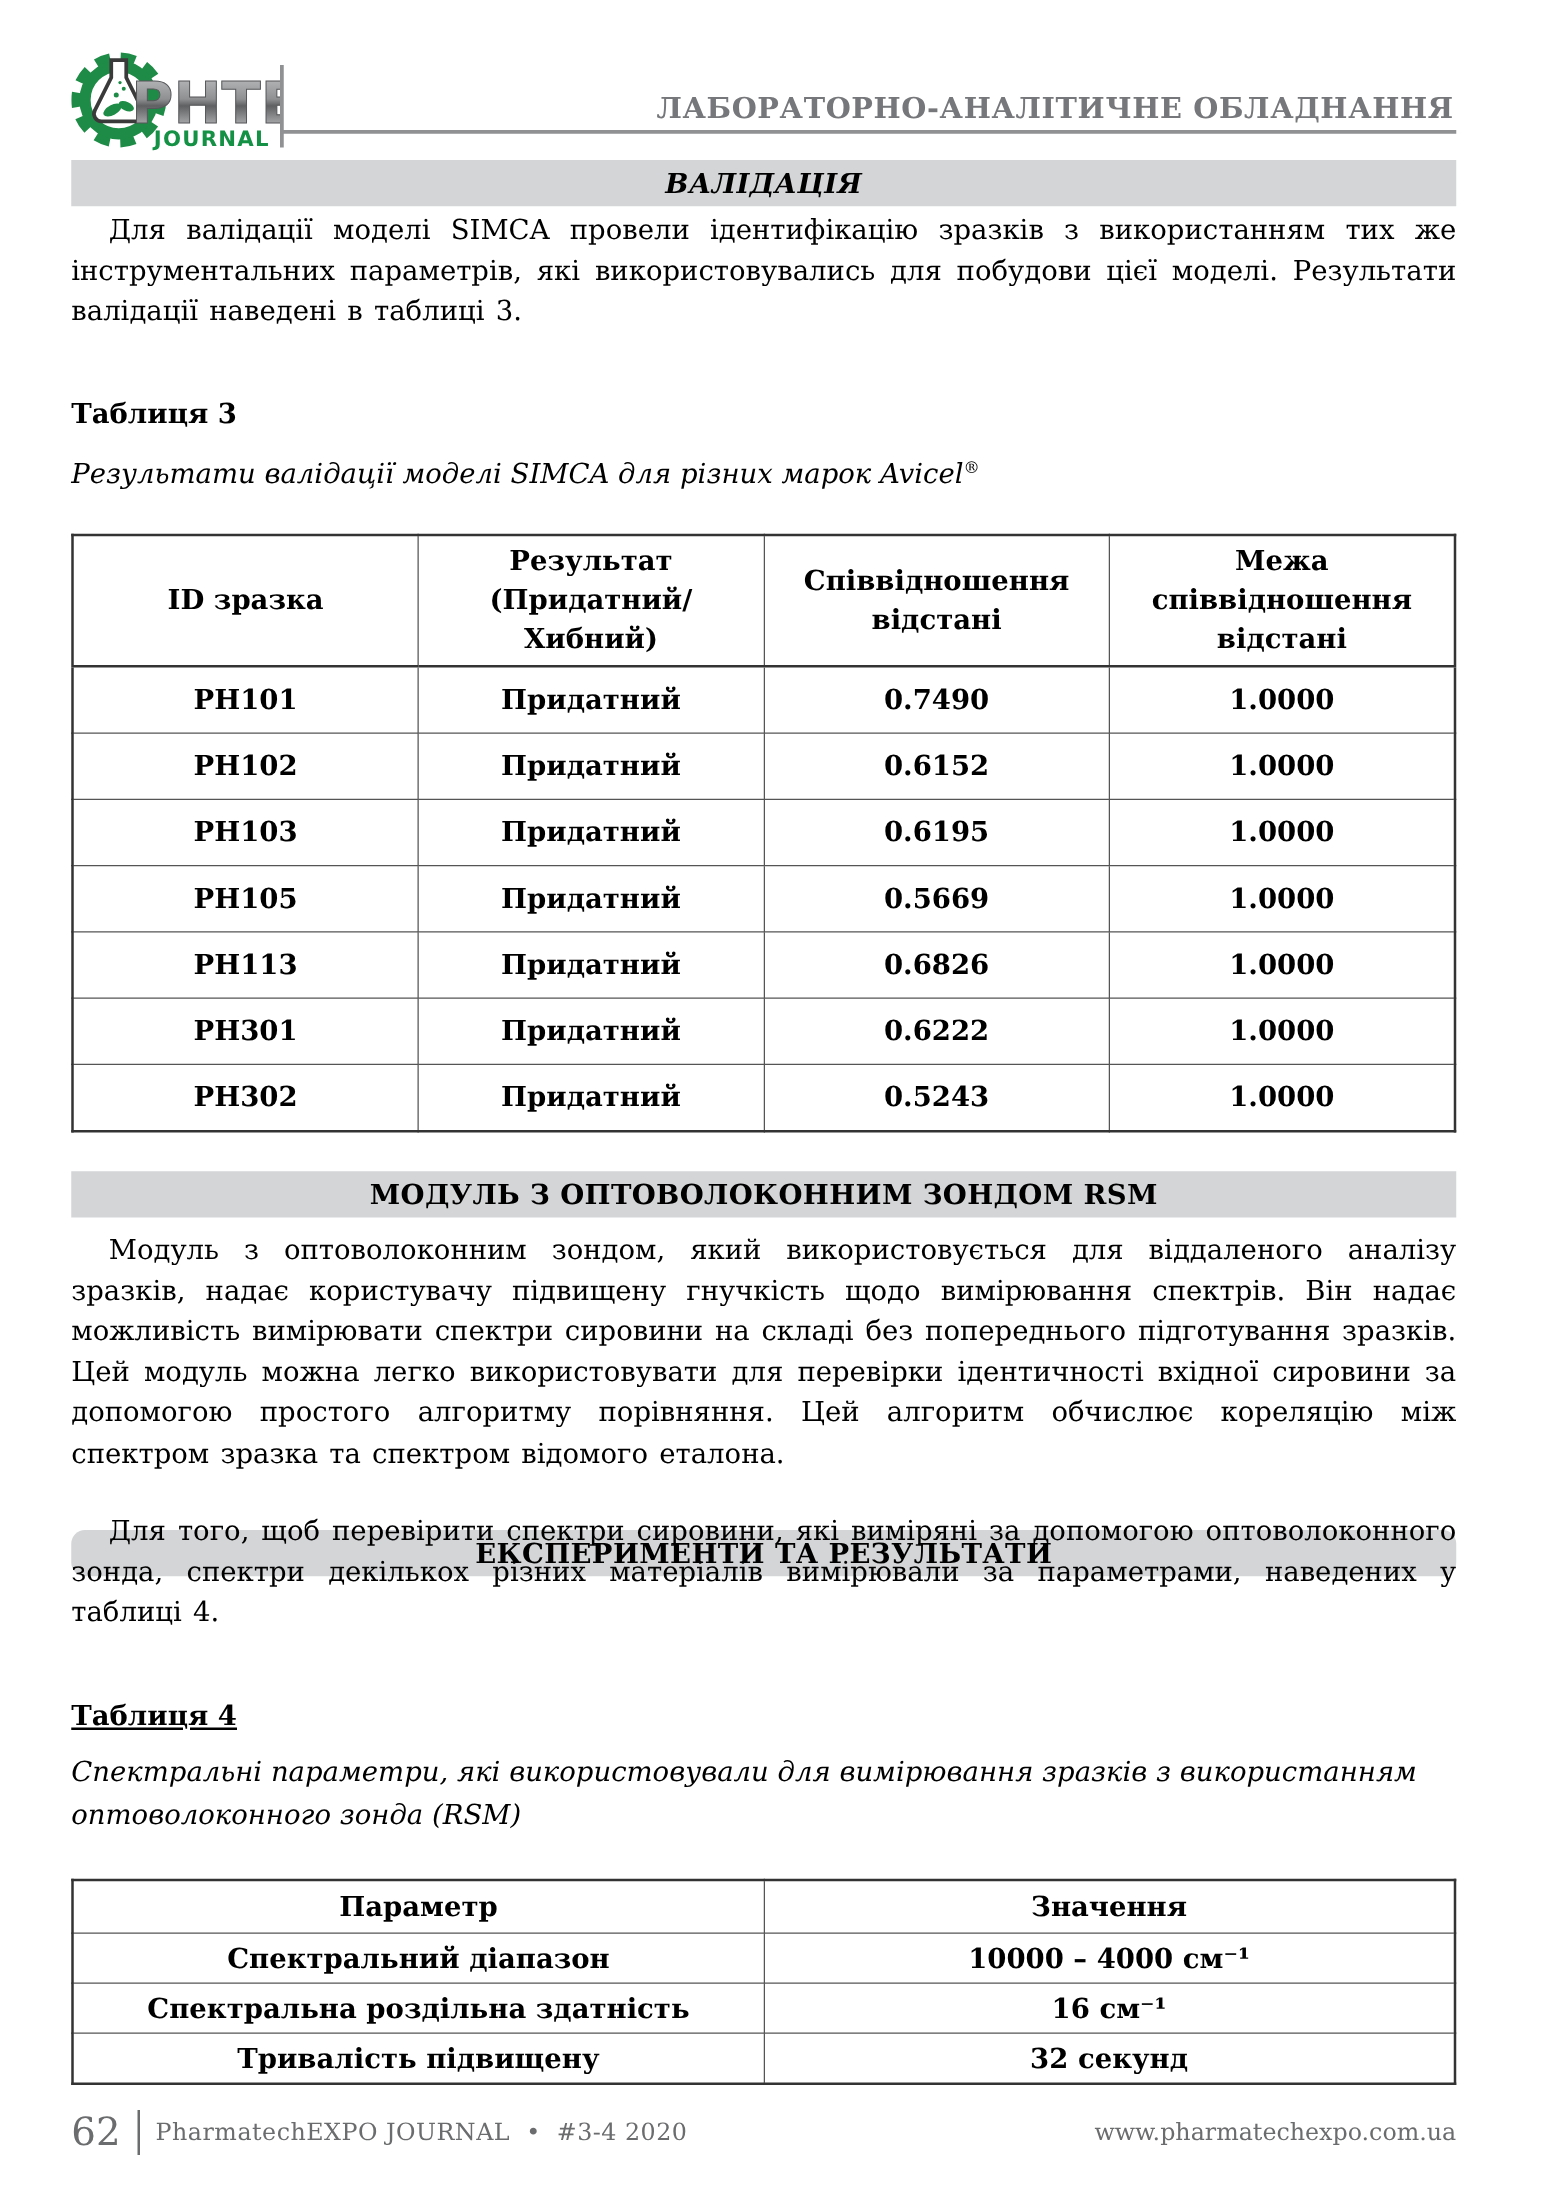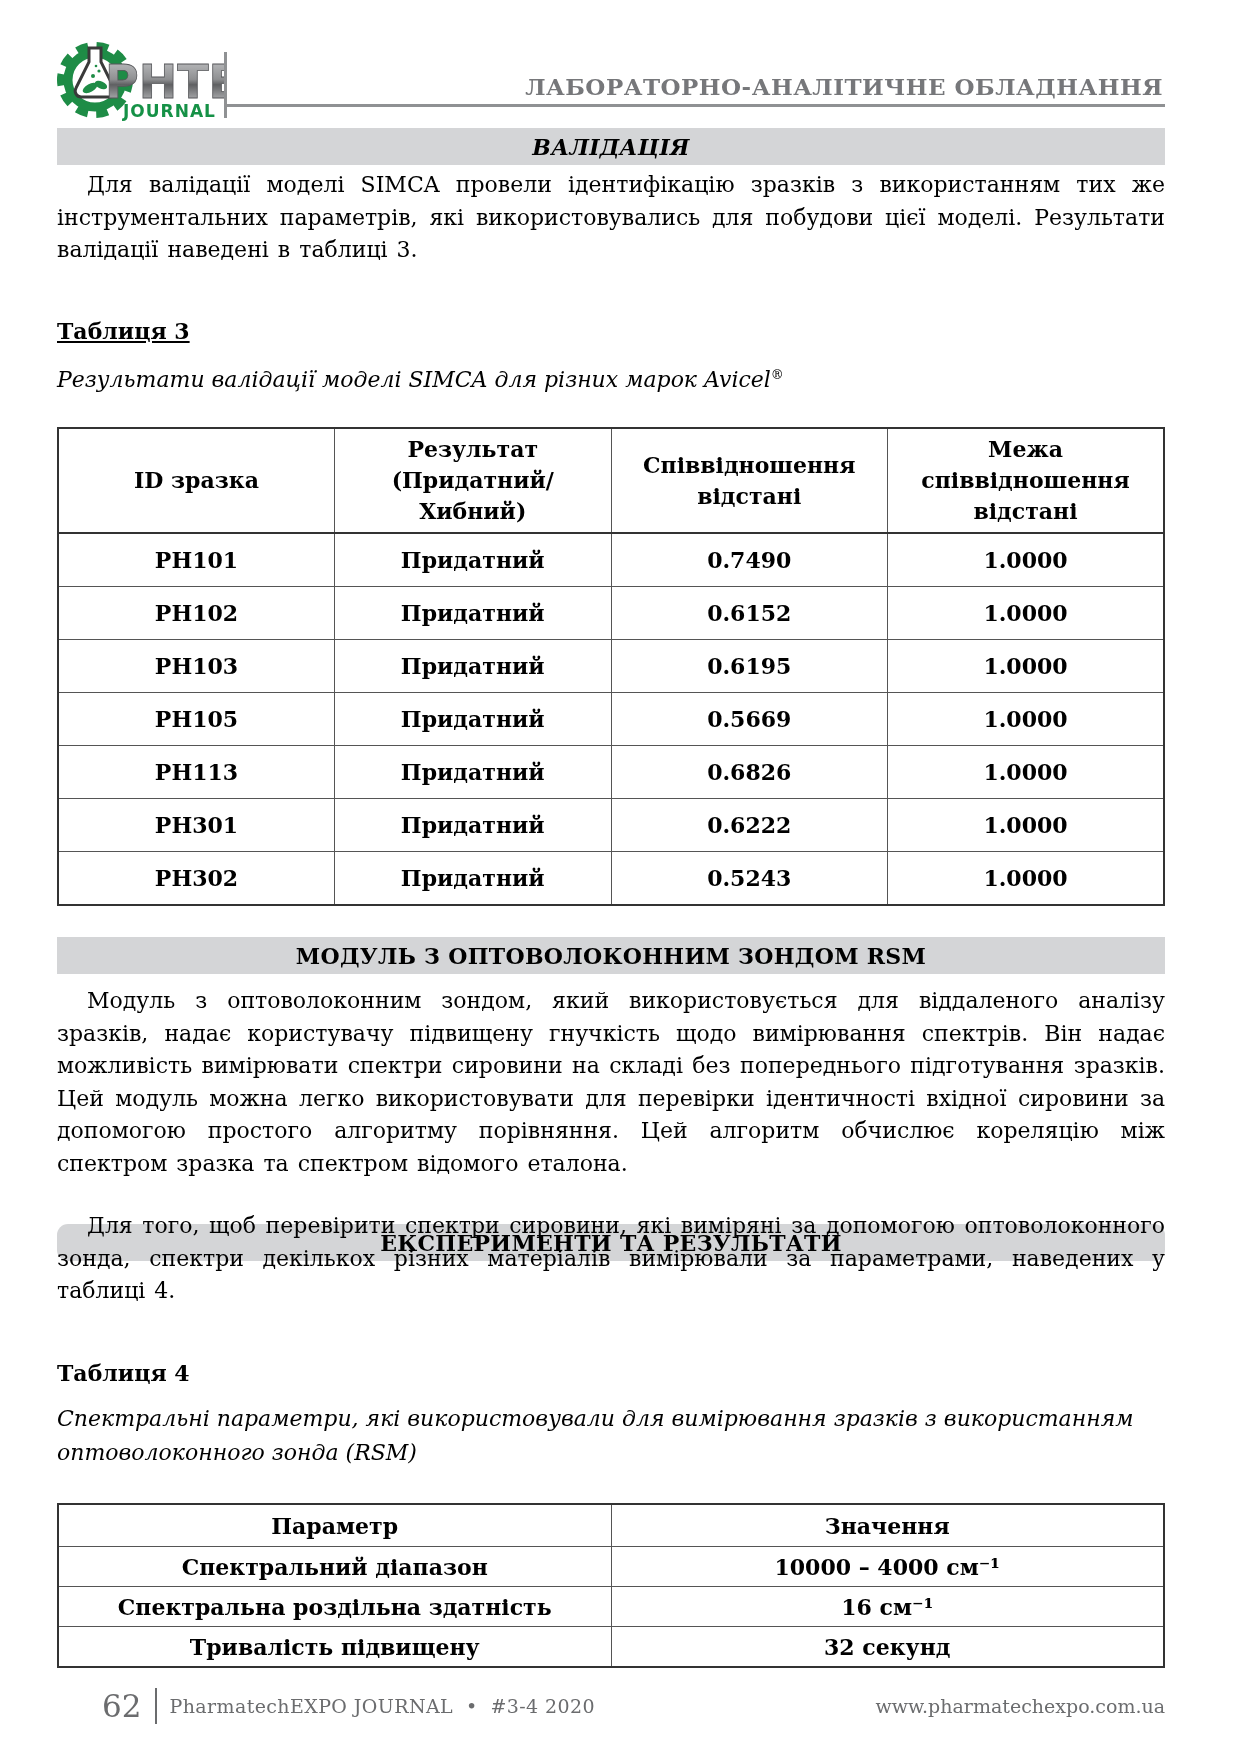--- a/index.html
+++ b/index.html
@@ -29,41 +29,41 @@
   #bar3 { top:1224px;border-radius:11px; }
 
   
   .para { font-size:22px; line-height:32.5px; text-align:justify; text-indent:30px; word-spacing:2px; }
   #p1 { top:169px; }
   #p2 { top:985px; }
   #p3 { top:1210px; }
 
   
   .tbl-label { font-weight:bold; font-size:22px; }
-  #label3 { top:318px;text-decoration:underline; }
-  #label4 { top:1360px; }
+  #label3 { top:318px; }
+  #label4 { top:1360px;text-decoration:underline; }
   .tbl-caption { font-style:italic; font-size:22px; line-height:34px; }
   #caption3 { top:358px;font-style:italic; }
   #caption4 { top:1402px; }
   .tbl-caption sup { font-size:13px; }
 
   
   table.dtable { border-collapse:collapse; width:1108px; table-layout:fixed; border:2px solid #333; }
   .dtable th, .dtable td { border:1px solid #555; text-align:center; font-weight:bold; font-size:22px; padding:0 4px; }
   #table3 { top:427px; }
   #table3 th { height:103px; white-space:pre-line; line-height:31px; border-bottom:2px solid #333; }
   #table3 td { height:52px;text-align:center; }
   #table4 { top:1503px; }
   #table4 th { height:41px;margin-left:24px; }
   #table4 td { height:39px; }
 
   
   #footer { top:1688px; display:flex; justify-content:space-between; align-items:center; color:#6b6c6e; }
   .footer-left { display:flex; align-items:center; }
-  .footer-pagenum { font-size:31px; line-height:34px;margin-left:45px; }
+  .footer-pagenum { font-size:31px; line-height:34px; }
   .footer-sep { width:2px; height:36px; background:#6b6c6e; margin:0 12px 0 14px; }
   .footer-journal { font-size:19px; letter-spacing:0.4px; }
   .footer-site { font-size:19px; }
 </style>
 </head>
 <body>
 
 <div class="page">
 
   <div class="abs" id="header">

